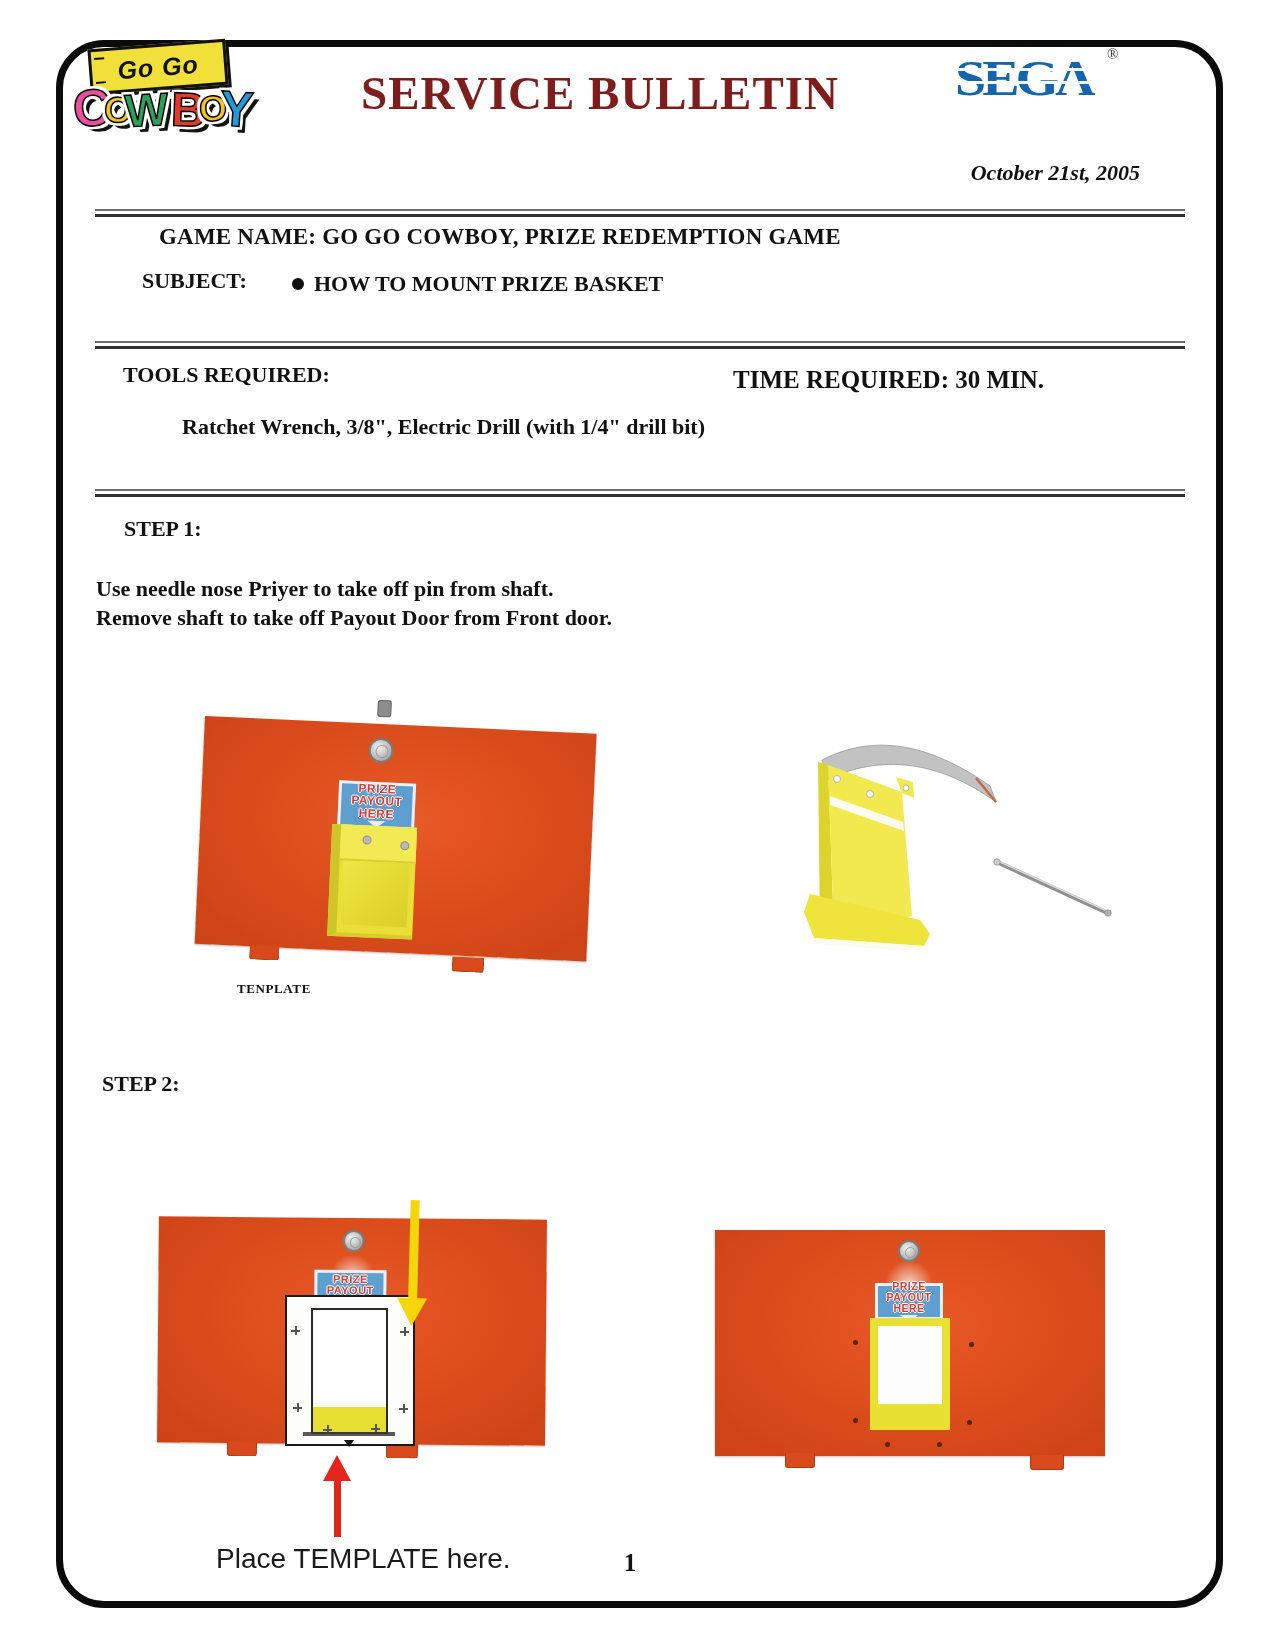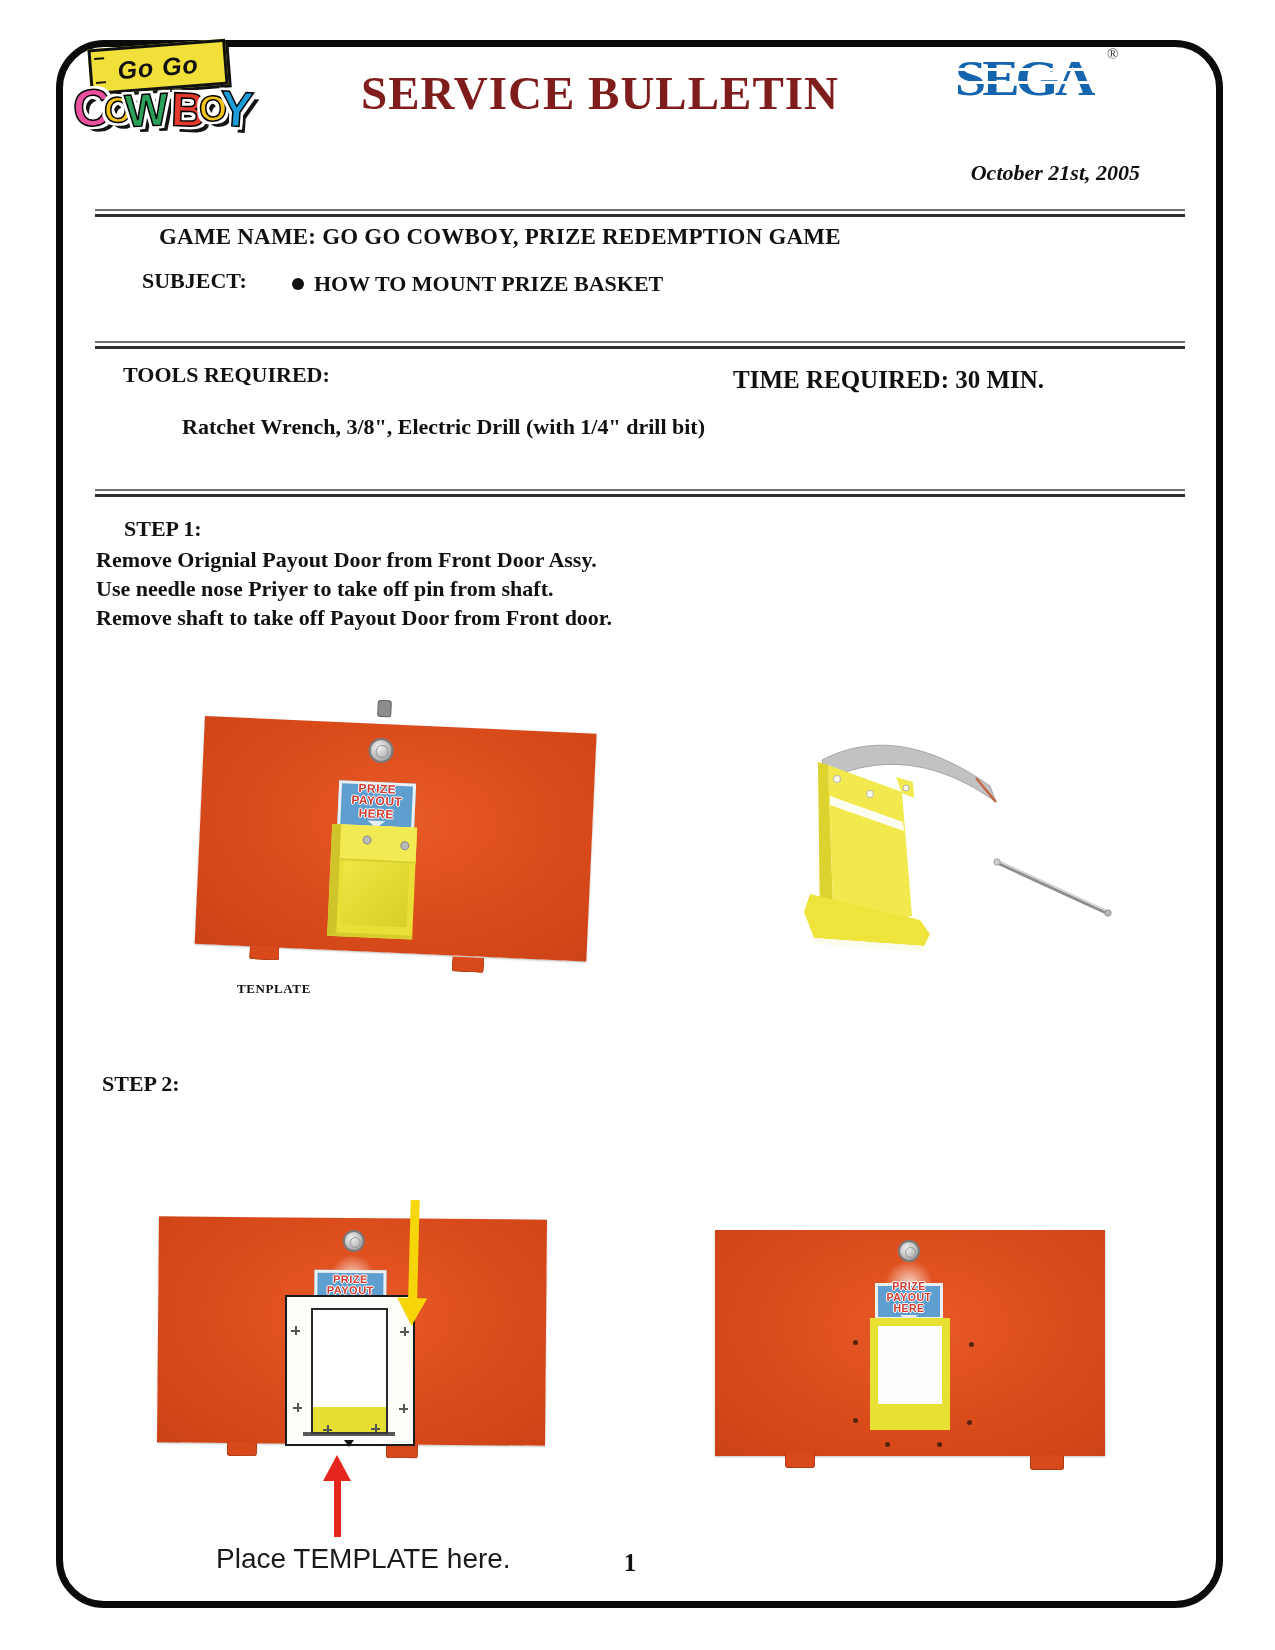--- a/index.html
+++ b/index.html
@@ -160,21 +160,20 @@
 
   <div class="abs hrule rule2"></div>
 
   <div class="abs tools-label">TOOLS REQUIRED:</div>
   <div class="abs time-label">TIME REQUIRED: 30 MIN.</div>
   <div class="abs tools-detail">Ratchet Wrench, 3/8", Electric Drill (with 1/4" drill bit)</div>
 
   <div class="abs hrule rule3"></div>
 
   <div class="abs step-title step1-title">STEP 1:</div>
-  <div class="abs step-title s1l0">Remove Orignial Payout Door from Front Door Assy.</div>
   <div class="abs step-title s1l1">Use needle nose Priyer to take off pin from shaft.</div>
   <div class="abs step-title s1l2">Remove shaft to take off Payout Door from Front door.</div>
 
   <div class="abs door door-a">
     <div class="door-pin" style="left:172px;top:-24px;"></div>
     <div class="lock" style="left:165px;top:14px;width:25px;height:25px;"></div>
     <div class="payout-sign" style="left:137px;top:58px;width:77px;height:47px;font-size:12px;">
       <span>PRIZE</span>
       <span>PAYOUT</span>
       <span>HERE</span>

